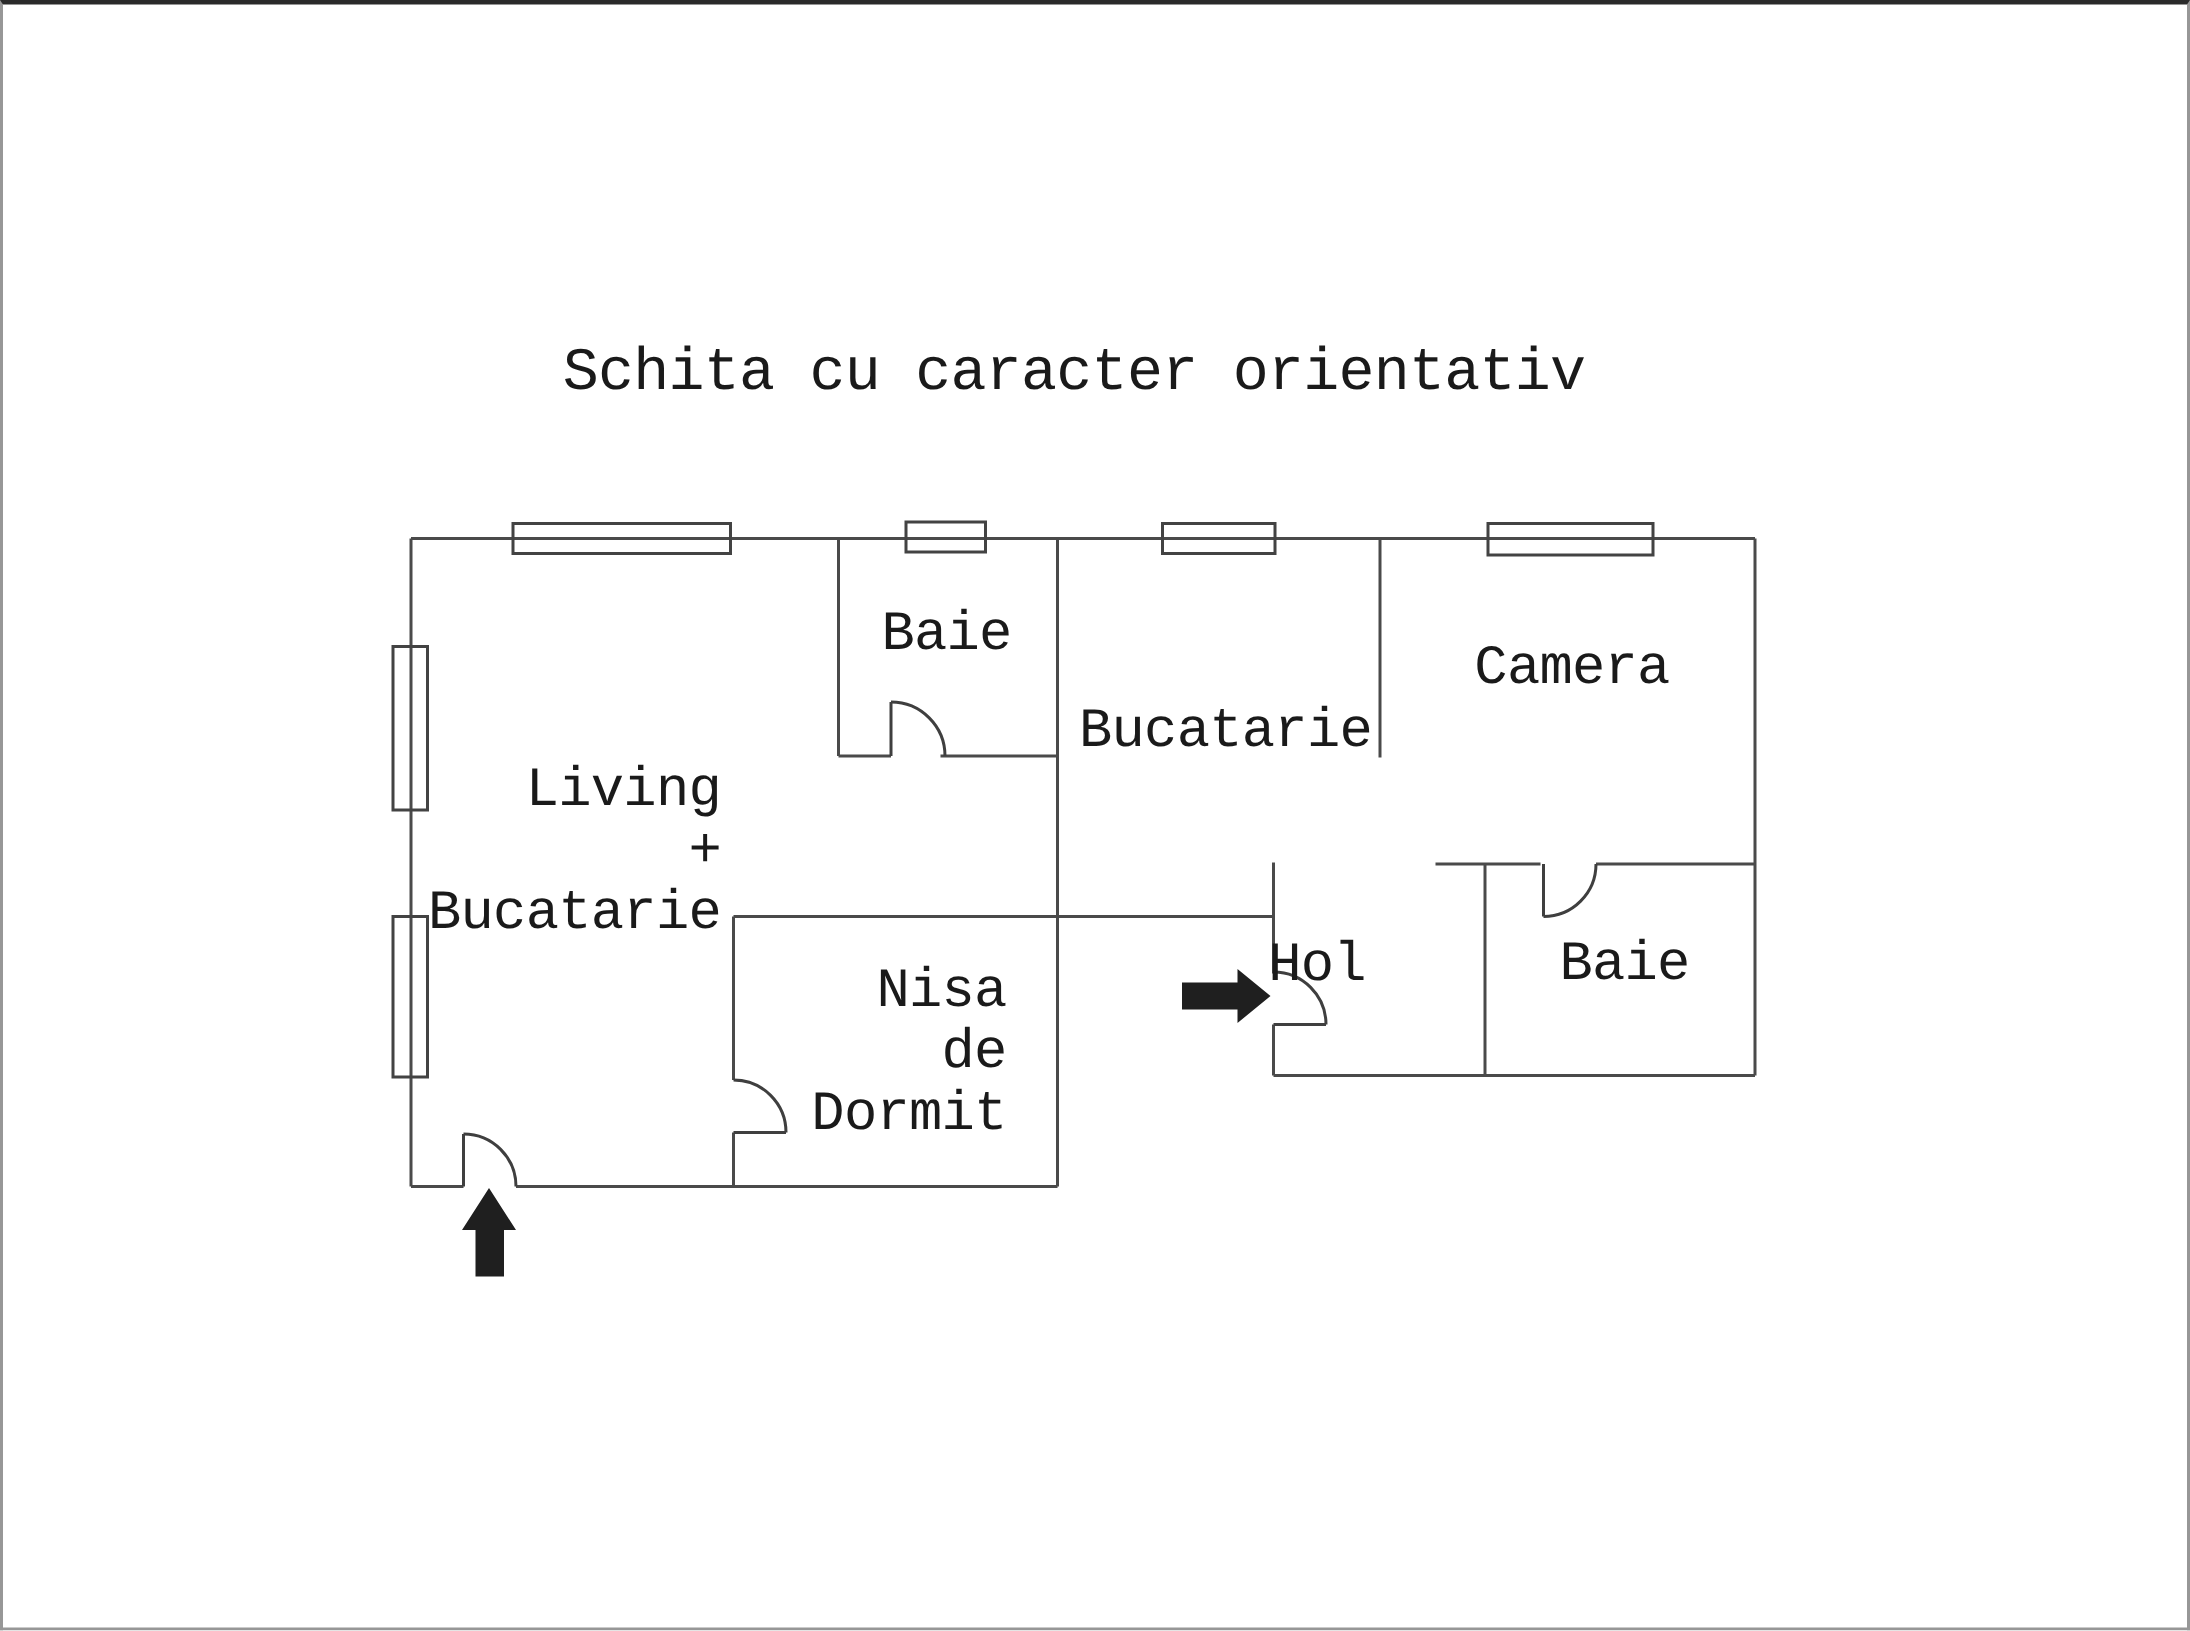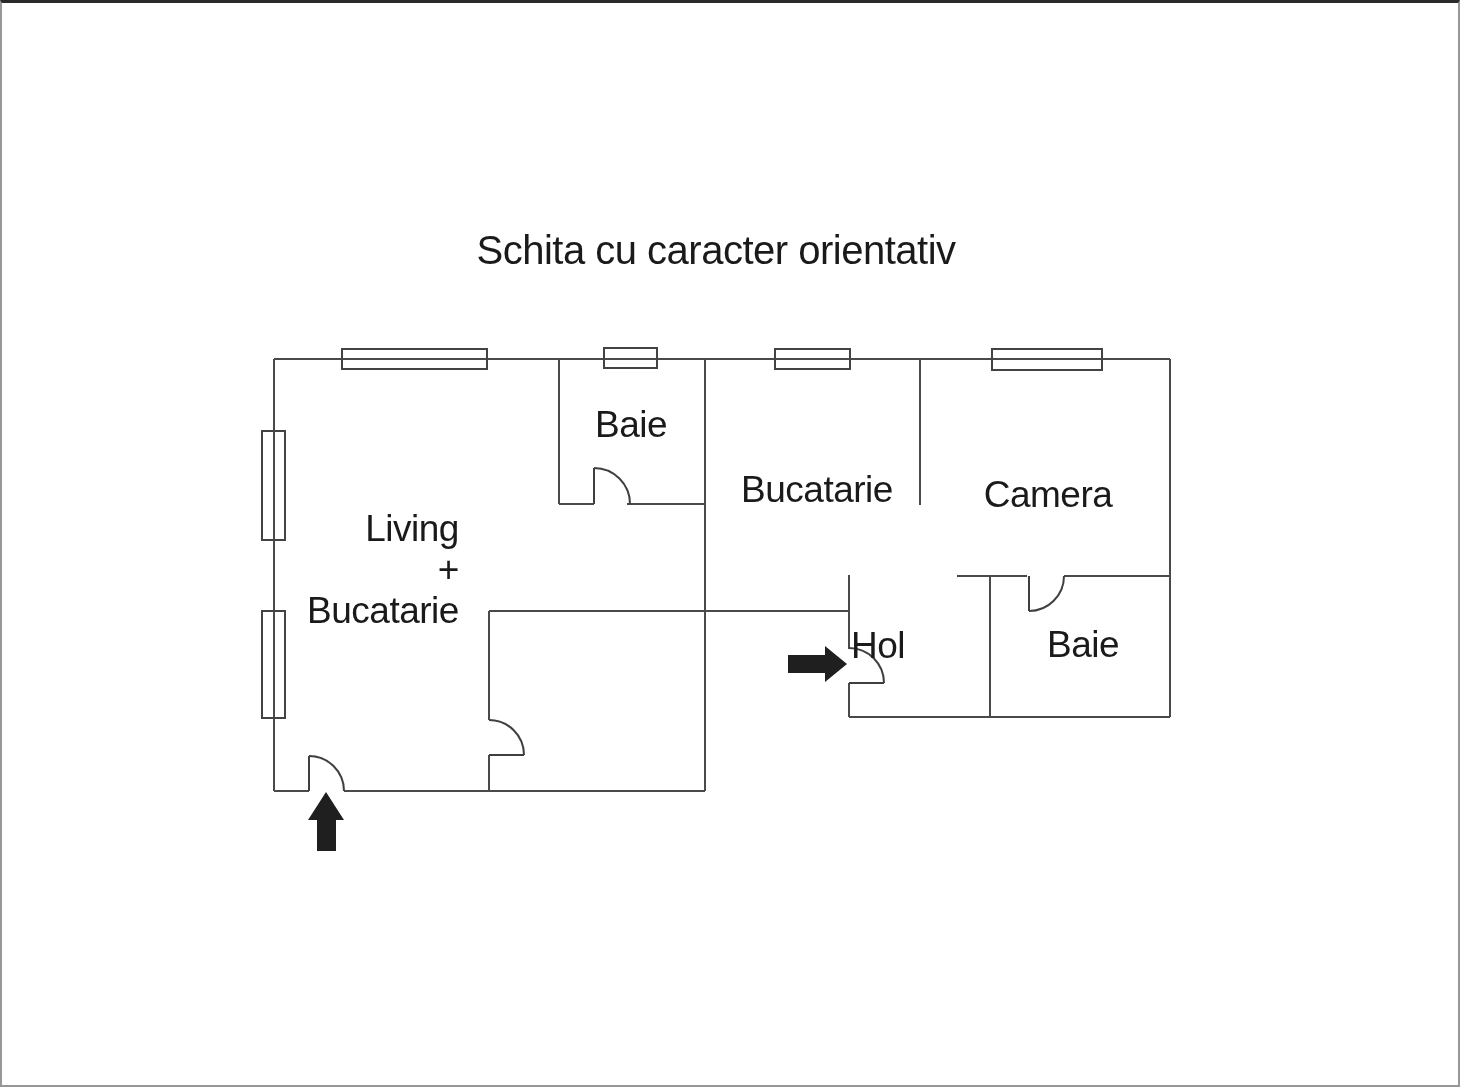--- a/index.html
+++ b/index.html
@@ -4,21 +4,21 @@
 <style>
   html,body{margin:0;padding:0;background:#fff;}
   .canvas{
     position:relative;
     width:1460px;height:1087px;
     box-sizing:border-box;
     background:var(--background,#fff);
     border:2px solid var(--frame,#979797);
     border-top:3px solid var(--frame_top,#2a2a2a);
     overflow:hidden;
-    font-family:Liberation Sans, sans-serif;
+    font-family:Liberation Mono, monospace;
   }
   .plan-svg{position:absolute;left:0;top:0;}
   .lbl{
     position:absolute;
     transform:translate(-50%,-50%);
     color:var(--text,#1a1a1a);
     font-size:37px;
     letter-spacing:-0.5px;
     line-height:41px;
     text-align:right;
@@ -30,21 +30,21 @@
     left:714px;top:247px;
     transform:translate(-50%,-50%);
     color:var(--text,#1a1a1a);
     font-size:40px;
     letter-spacing:-0.5px;
     white-space:nowrap;
   }
   
   #lbl-baie-top{left:629px;top:421px;}
   #lbl-bucatarie{left:815px;top:486px;}
-  #lbl-camera{left:1046px;top:491px;}
+  #lbl-camera{left:1046px;top:444px;}
   #lbl-living{left:381px;top:566px;}
   #lbl-nisa{left:604px;top:700px;}
   #lbl-hol{left:876px;top:642px;}
   #lbl-baie-right{left:1081px;top:641px;}
 </style>
 </head>
 <body>
 
 <div class="canvas">
 
@@ -117,18 +117,23 @@
   <div class="lbl" id="lbl-bucatarie">Bucatarie</div>
 
   <div class="lbl" id="lbl-camera">Camera</div>
 
   <div class="lbl" id="lbl-living">
     <span>Living</span>
     <span>+</span>
     <span>Bucatarie</span>
   </div>
 
+  <div class="lbl" id="lbl-nisa">
+    <span>Nisa</span>
+    <span>de</span>
+    <span>Dormit</span>
+  </div>
 
   <div class="lbl" id="lbl-hol">Hol</div>
 
   <div class="lbl" id="lbl-baie-right">Baie</div>
 
 </div>
 
 </body></html>

